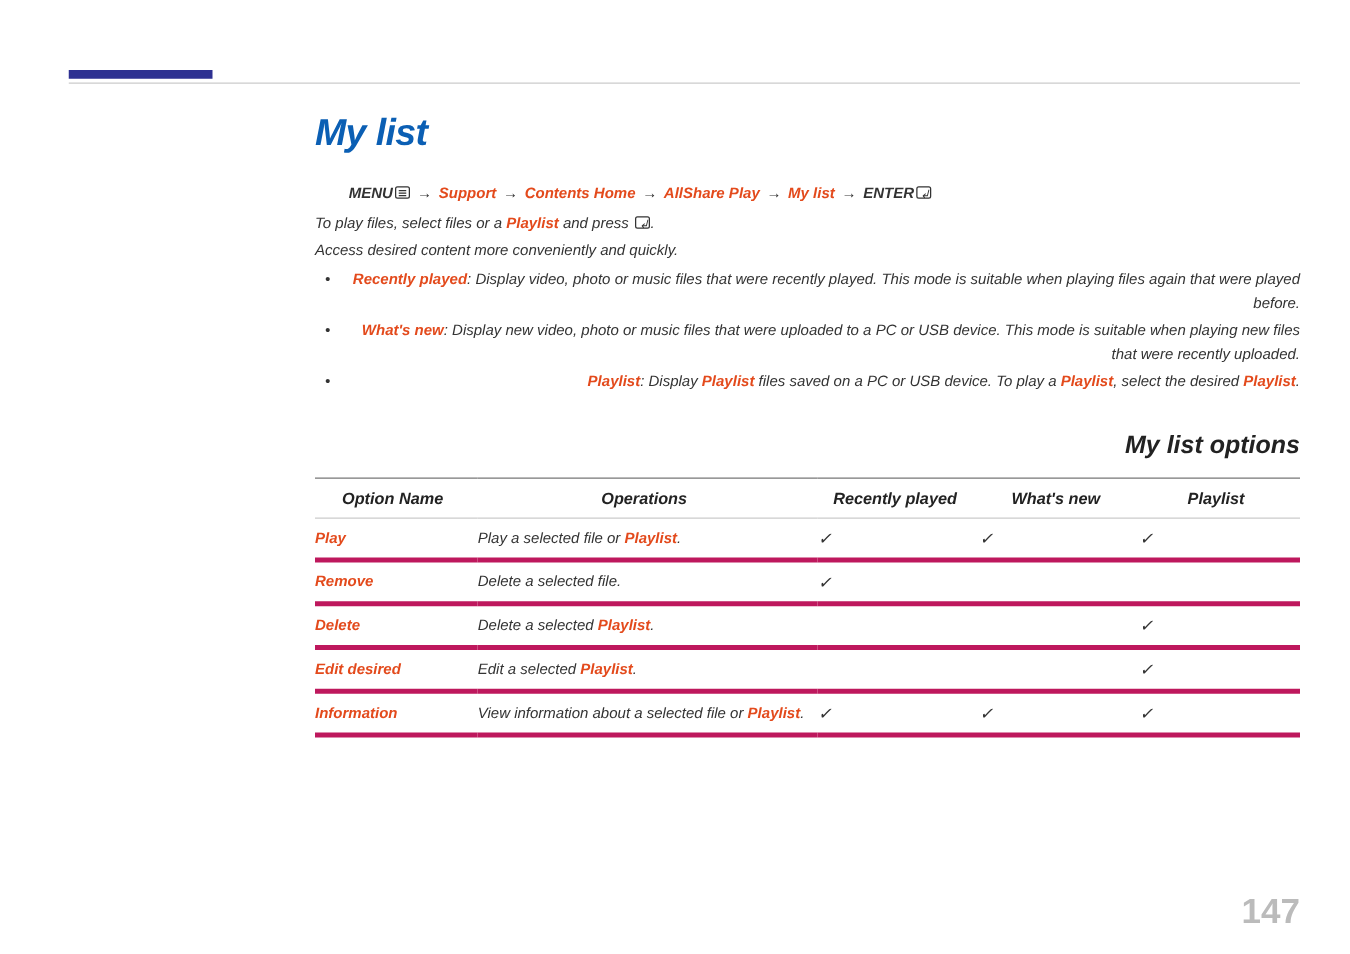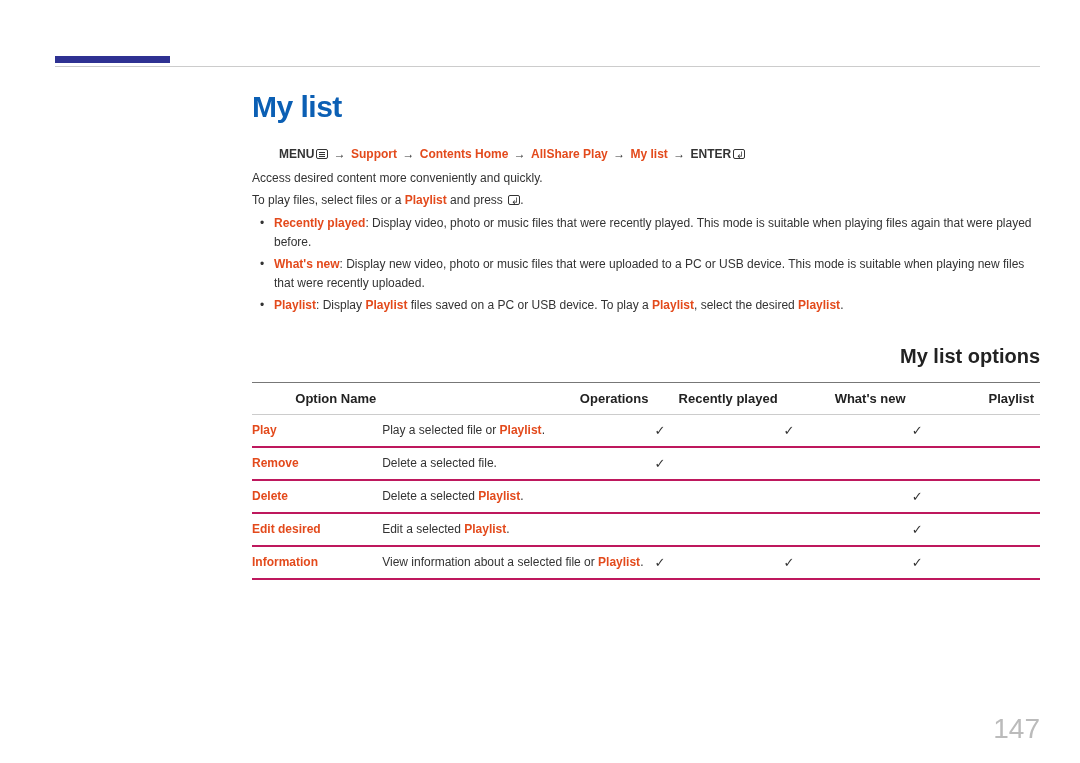--- a/index.html
+++ b/index.html
@@ -25,20 +25,21 @@
     left: 55px;
     width: 115px;
     height: 7px;
     background: #2e3192;
   }
   .content {
     position: absolute;
     top: 90px;
     left: 252px;
     right: 40px;
+    font-style: italic;
   }
   h1 {
     color: #0b5fb4;
     font-size: 30px;
     font-weight: 700;
     margin: 0 0 22px 0;
     letter-spacing: -0.5px;
   }
   .nav-line {
     font-size: 12px;
@@ -84,20 +85,21 @@
   ul.bullets {
     margin: 4px 0 0 0;
     padding: 0 0 0 22px;
     list-style: none;
   }
   ul.bullets li {
     font-size: 12px;
     line-height: 1.55;
     margin-bottom: 4px;
     position: relative;
+    text-align: right;
   }
   ul.bullets li::before {
     content: "•";
     position: absolute;
     left: -14px;
     color: #333;
   }
   ul.bullets .red { color: #e34a1c; font-weight: 700; }
   h2 {
     font-size: 20px;
@@ -105,45 +107,45 @@
     margin: 30px 0 14px 0;
     color: #222;
     text-align: right;
   }
   table {
     width: 100%;
     border-collapse: collapse;
     font-size: 12px;
   }
   th {
-    text-align: right;
+    text-align: center;
     font-weight: 700;
     font-size: 13px;
     padding: 8px 6px 8px 0;
     border-top: 1px solid #777;
     border-bottom: 1px solid #ccc;
     color: #222;
   }
   td {
     padding: 8px 6px 8px 0;
-    border-bottom: 2px solid #be185d;
+    border-bottom: 4px solid #be185d;
     vertical-align: top;
   }
   td.optname { color: #e34a1c; font-weight: 700; width: 130px;}
   td.ops { width: 286px; }
   td.ops .red { color: #e34a1c; font-weight: 700; }
   td.c { text-align: left; width: 130px; }
   .check { font-size: 13px; }
   .pagenum {
     position: absolute;
     bottom: 18px;
     right: 40px;
     color: #bbb;
     font-size: 28px;
-    font-weight: 400;
+    font-weight: 700;
   }
 </style>
 </head>
 <body>
 
 <div class="topline"></div>
 <div class="tab-mark"></div>
 
 <div class="content">
   <h1>My list</h1>
@@ -155,24 +157,24 @@
     <span class="arrow">→</span>
     <span class="red">Contents Home</span>
     <span class="arrow">→</span>
     <span class="red">AllShare Play</span>
     <span class="arrow">→</span>
     <span class="red">My list</span>
     <span class="arrow">→</span>
     <b>ENTER</b><span class="enter-icon"></span>
   </div>
 
-  <div class="desc">Access desired content more conveniently and quickly.</div>
   <div class="desc">
     <span>To play files, select files or a </span><span class="red">Playlist</span><span> and press </span><span class="enter-icon"></span>.
   </div>
+  <div class="desc">Access desired content more conveniently and quickly.</div>
 
   <ul class="bullets">
     <li><span class="red">Recently played</span><span>: Display video, photo or music files that were recently played. This mode is suitable when playing files again that were played before.</span></li>
     <li><span class="red">What's new</span><span>: Display new video, photo or music files that were uploaded to a PC or USB device. This mode is suitable when playing new files that were recently uploaded.</span></li>
     <li>
       <span class="red">Playlist</span><span>: Display </span><span class="red">Playlist</span><span> files saved on a PC or USB device. To play a </span><span class="red">Playlist</span><span>, select the desired </span><span class="red">Playlist</span><span>.</span>
     </li>
   </ul>
 
   <h2>My list options</h2>

